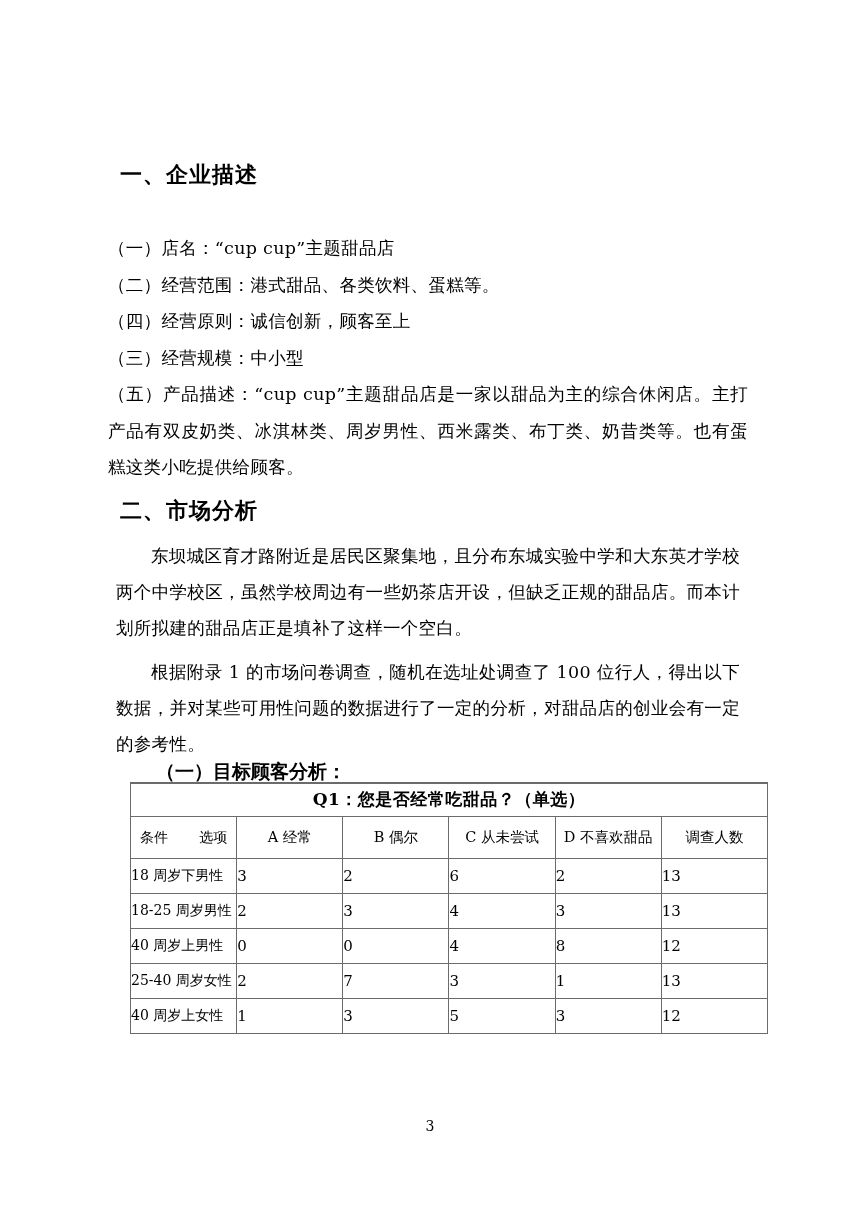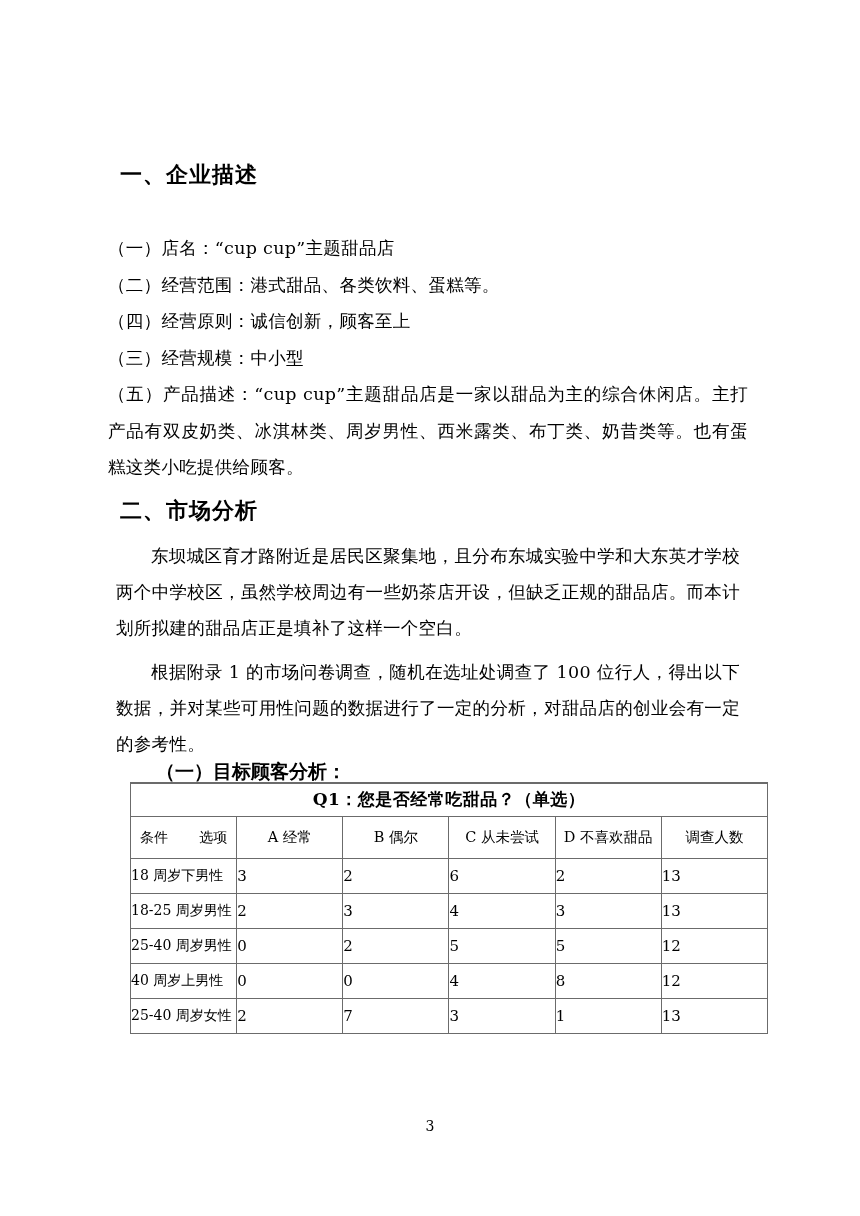--- a/index.html
+++ b/index.html
@@ -149,42 +149,42 @@
         </tr>
         <tr class="data-row">
           <td class="rowlabel">18-25 周岁男性</td>
           <td>2</td>
           <td>3</td>
           <td>4</td>
           <td>3</td>
           <td>13</td>
         </tr>
         <tr class="data-row">
-          <td class="rowlabel">25-40 周岁男性</td>
-          <td>0</td>
-          <td>2</td>
-          <td>5</td>
-          <td>5</td>
-          <td>12</td>
-        </tr>
-        <tr class="data-row">
           <td class="rowlabel">40 周岁上男性</td>
           <td>0</td>
           <td>0</td>
           <td>4</td>
           <td>8</td>
           <td>12</td>
         </tr>
         <tr class="data-row">
           <td class="rowlabel">25-40 周岁女性</td>
           <td>2</td>
           <td>7</td>
           <td>3</td>
           <td>1</td>
           <td>13</td>
         </tr>
+        <tr class="data-row">
+          <td class="rowlabel">40 周岁上女性</td>
+          <td>1</td>
+          <td>3</td>
+          <td>5</td>
+          <td>3</td>
+          <td>12</td>
+        </tr>
       </tbody>
     </table>
 
   </div>
 
   <div class="page-number">3</div>
 </div>
 
 </body></html>

